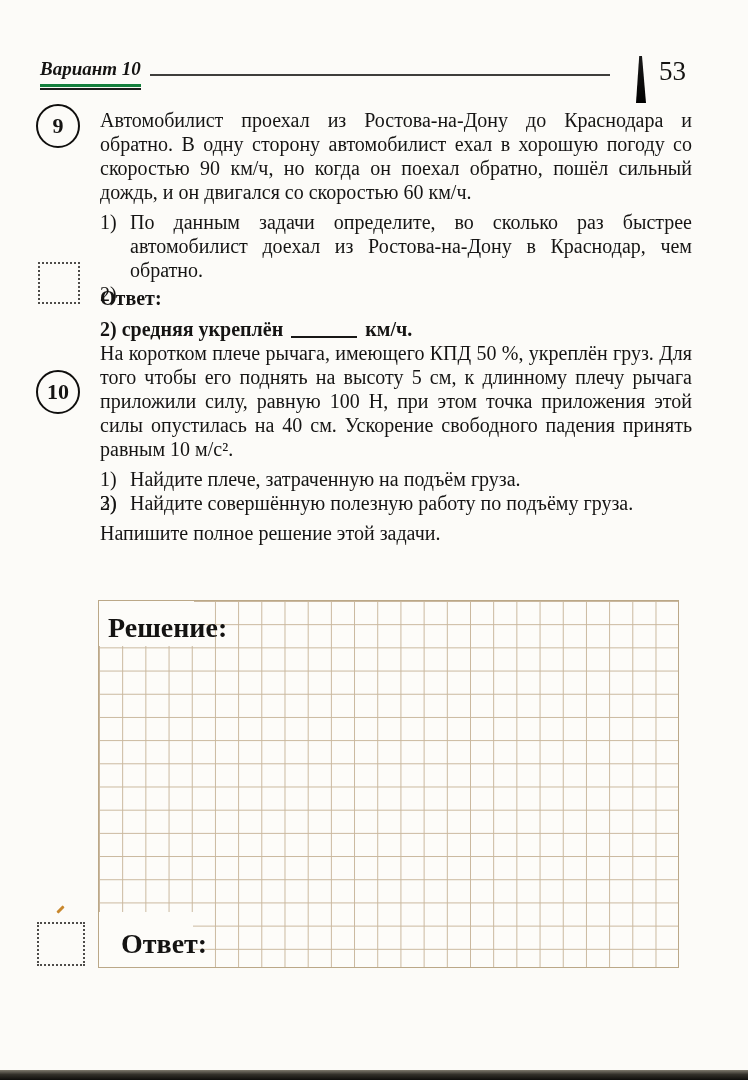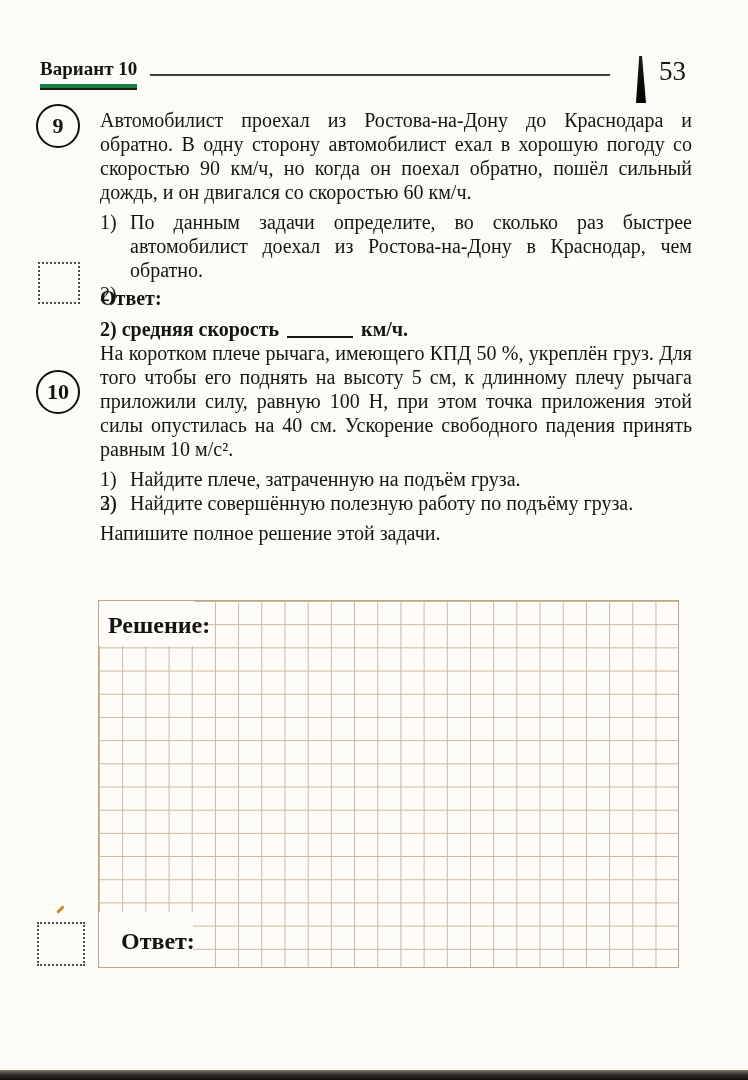--- a/index.html
+++ b/index.html
@@ -6,22 +6,22 @@
   body{
     width:748px;height:1080px;position:relative;overflow:hidden;
     background:#fcfbf8;
     font-family:"Liberation Serif","DejaVu Serif",serif;
     color:#151413;
   }
   
   .hdr{position:absolute;top:0;left:0;right:0;height:100px;}
   .variant{
     position:absolute;left:40px;top:58px;
-    font-weight:700;font-size:19px;
-    padding-bottom:4px;border-bottom:6px solid #15803d;
+    font-style:italic;font-weight:700;font-size:19px;
+    padding-bottom:4px;border-bottom:3px solid #15803d;
   }
   .variant::after{
     content:"";position:absolute;left:0;right:0;bottom:-6px;height:2px;background:#1d1c1b;
   }
   .hdr-rule{position:absolute;left:150px;top:74px;width:460px;height:2px;background:#3f3e3c;}
   .page-mark{
     position:absolute;left:636px;top:56px;width:10px;height:47px;
     background:linear-gradient(to bottom,#1a1a1a,#000);
     clip-path:polygon(32% 0%,60% 0%,100% 100%,0% 100%);
   }
@@ -68,21 +68,21 @@
     position:absolute;left:98px;top:600px;width:581px;height:368px;
     box-sizing:border-box;border:1px solid #bba888;
     background-color:#fdfcf9;
     background-image:
       linear-gradient(to right,#c9b79d 1px,transparent 1px),
       linear-gradient(to bottom,#c9b79d 1px,transparent 1px);
     background-size:23.2px 23.2px;
   }
   .grid-label{
     position:absolute;background:#fdfcf9;box-sizing:border-box;
-    font-weight:700;font-size:24px;color:#141312;
+    font-weight:700;font-size:28px;color:#141312;
   }
   .solution-box{left:0;top:0;width:95px;height:45px;padding:11px 0 0 9px;}
   .answer-box{left:0;bottom:0;width:94px;height:55px;padding:16px 0 0 22px;}
 
   
   .bottom-strip{
     position:absolute;left:0;right:0;bottom:0;height:10px;
     background:linear-gradient(to bottom,#7d786c 0%,#33302a 45%,#0e0d0b 100%);
   }
 </style>
@@ -116,21 +116,21 @@
         <span class="num">1)</span>
         <span>По данным задачи определите, во сколько раз быстрее автомобилист доехал из Ростова-на-Дону в Краснодар, чем обратно.</span>
       </li>
       <li class="subtask">
         <span class="num">2)</span>
       </li>
     </ul>
     <div class="answer-label">Ответ:</div>
     <div class="ans-line">
       <span>2)</span>
-      <span>средняя скорость</span><span class="blank"></span><span>км/ч.</span>
+      <span>средняя укреплён</span><span class="blank"></span><span>км/ч.</span>
     </div>
   </section>
 
   <section class="p10">
     <p class="para">На коротком плече рычага, имеющего КПД 50 %, укреплён груз. Для того чтобы его поднять на высоту 5 см, к длинному плечу рычага приложили силу, равную 100 Н, при этом точка приложения этой силы опустилась на 40 см. Ускорение свободного падения принять равным 10 м/с².</p>
     <ul class="subtasks">
       <li class="subtask">
         <span class="num">1)</span>
         <span>Найдите плече, затраченную на подъём груза.</span>
       </li>

